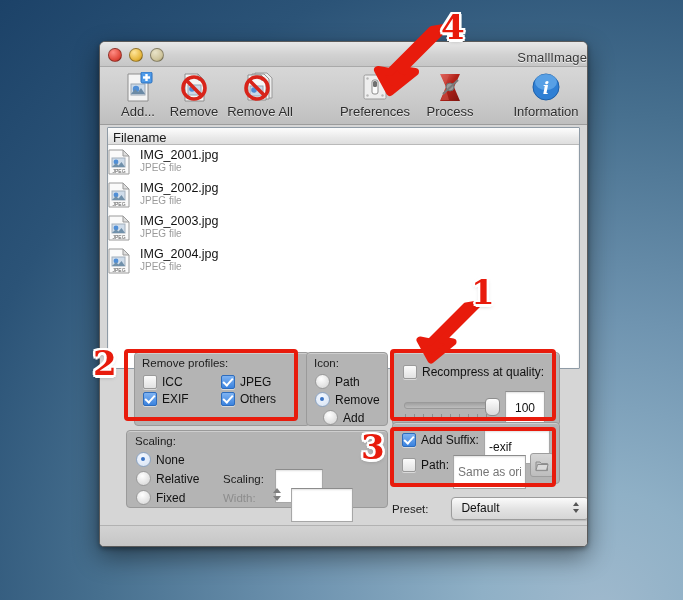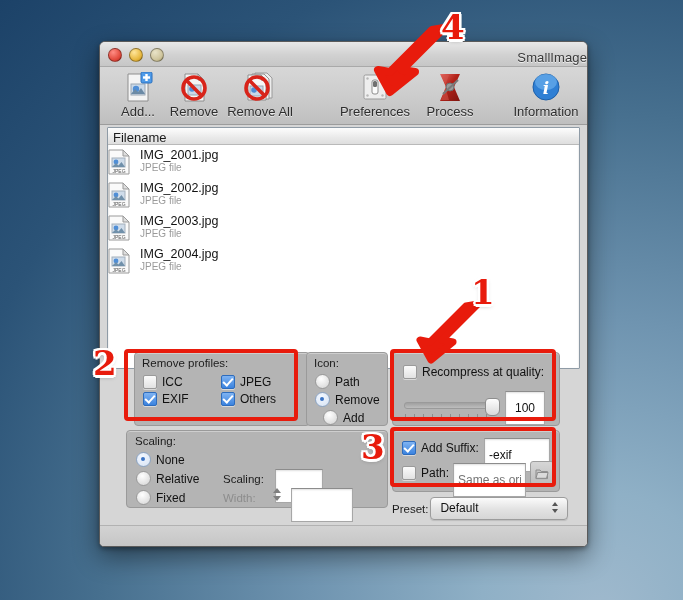--- a/index.html
+++ b/index.html
@@ -378,42 +378,42 @@
     <input class="tfield" style="position: absolute; left: 148px; top: 38px; width: 48px; height: 18px;" value="">
 
     <div class="glabel dis" style="position:absolute;left:96px;top:61px;">Width:</div>
     <div style="position:absolute;left:146px;top:57px;width:9px;height:15px;">
       <div style="position:absolute;left:0;top:0;width:0;height:0;border-left:4.5px solid transparent;border-right:4.5px solid transparent;border-bottom:5px solid #7f7f7f;"></div>
       <div style="position:absolute;left:0;top:8px;width:0;height:0;border-left:4.5px solid transparent;border-right:4.5px solid transparent;border-top:5px solid #7f7f7f;"></div>
     </div>
     <input class="tfield" style="position: absolute; left: 164px; top: 57px; width: 62px; height: 18px;" value="">
   </div>
 
-  <div class="group" style="left:292px;top:388px;width:166px;height:60px;">
+  <div class="group" style="left:292px;top:380px;width:166px;height:60px;">
     <div class="ctl" style="position:absolute;left:9px;top:10px;">
       <div class="cb on"></div>
       <span>Add Suffix:</span>
     </div>
     <input class="tfield" style="position: absolute; left: 91px; top: 7px; width: 66px; height: 19px;" value="-exif">
 
     <div class="ctl" style="position:absolute;left:9px;top:35px;">
       <div class="cb"></div>
       <span>Path:</span>
     </div>
     <input class="tfield ph" style="position: absolute; left: 60px; top: 32px; width: 73px; height: 19px;" placeholder="Same as orig">
     <div style="position:absolute;left:137px;top:30px;width:22px;height:22px;border:1px solid #9d9d9d;border-radius:3px;
                 background:linear-gradient(to bottom,#d6d6d6,#bdbdbd);display:flex;align-items:center;justify-content:center;">
       <svg width="14" height="13" viewBox="0 0 14 13">
         <path d="M1 3 h4 l1.3 1.6 h6.2 v7 h-11.5 z" fill="#c6c6c6" stroke="#8c8c8c"></path>
         <path d="M2.6 5.5 h10.5 l-1.6 5.8 h-10.5 z" fill="#dadada" stroke="#8c8c8c"></path>
       </svg>
     </div>
   </div>
 
-  <div style="position:absolute;left:292px;top:455px;display:flex;align-items:center;gap:2px;">
+  <div style="position:absolute;left:292px;top:455px;display:flex;align-items:center;gap:23px;">
     <span class="glabel">Preset:</span>
     <div style="position:relative;width:124px;height:21px;border:1px solid #9c9c9c;border-radius:4px;
                 background:linear-gradient(to bottom,#fbfbfb,#e3e3e3 52%,#d6d6d6);box-shadow:0 1px 1px rgba(0,0,0,.12);padding-left:12px;">
       <span style="position:absolute;left:9px;top:3px;font-size:12px;color:#111;">Default</span>
       <span style="position:absolute;right:8px;top:4px;width:7px;height:13px;">
         <span style="position:absolute;left:0;top:0;width:0;height:0;border-left:3.5px solid transparent;border-right:3.5px solid transparent;border-bottom:4px solid #555;"></span>
         <span style="position:absolute;left:0;top:7px;width:0;height:0;border-left:3.5px solid transparent;border-right:3.5px solid transparent;border-top:4px solid #555;"></span>
       </span>
     </div>
   </div>

